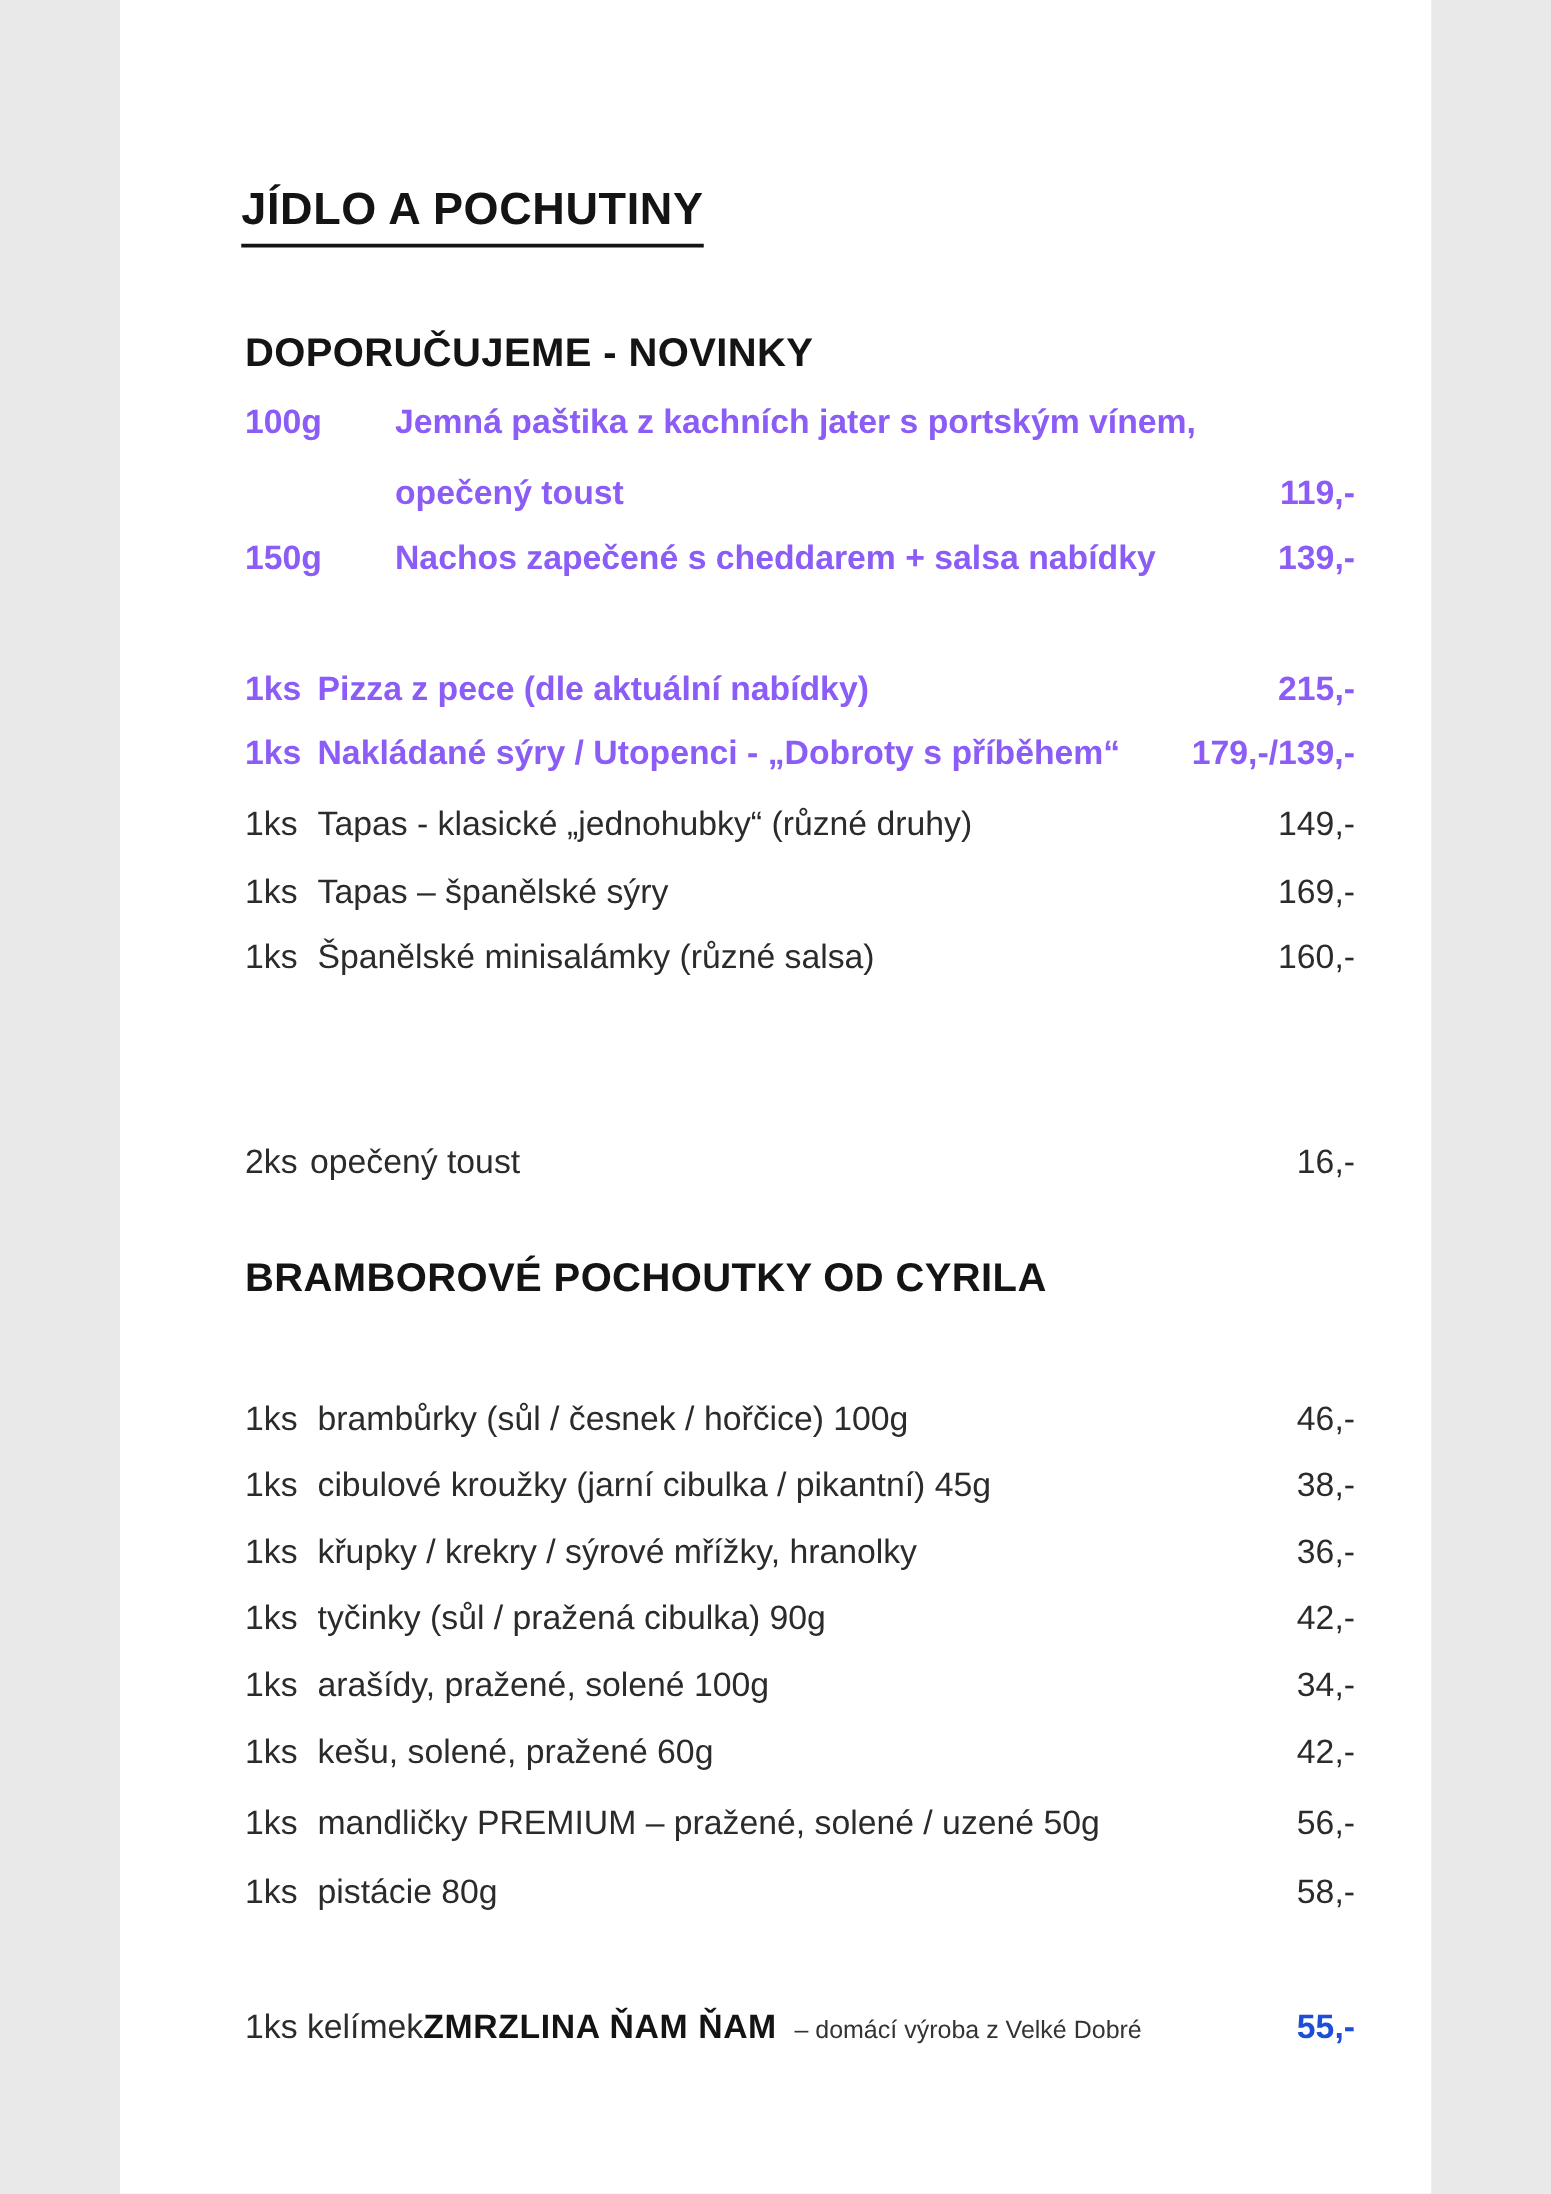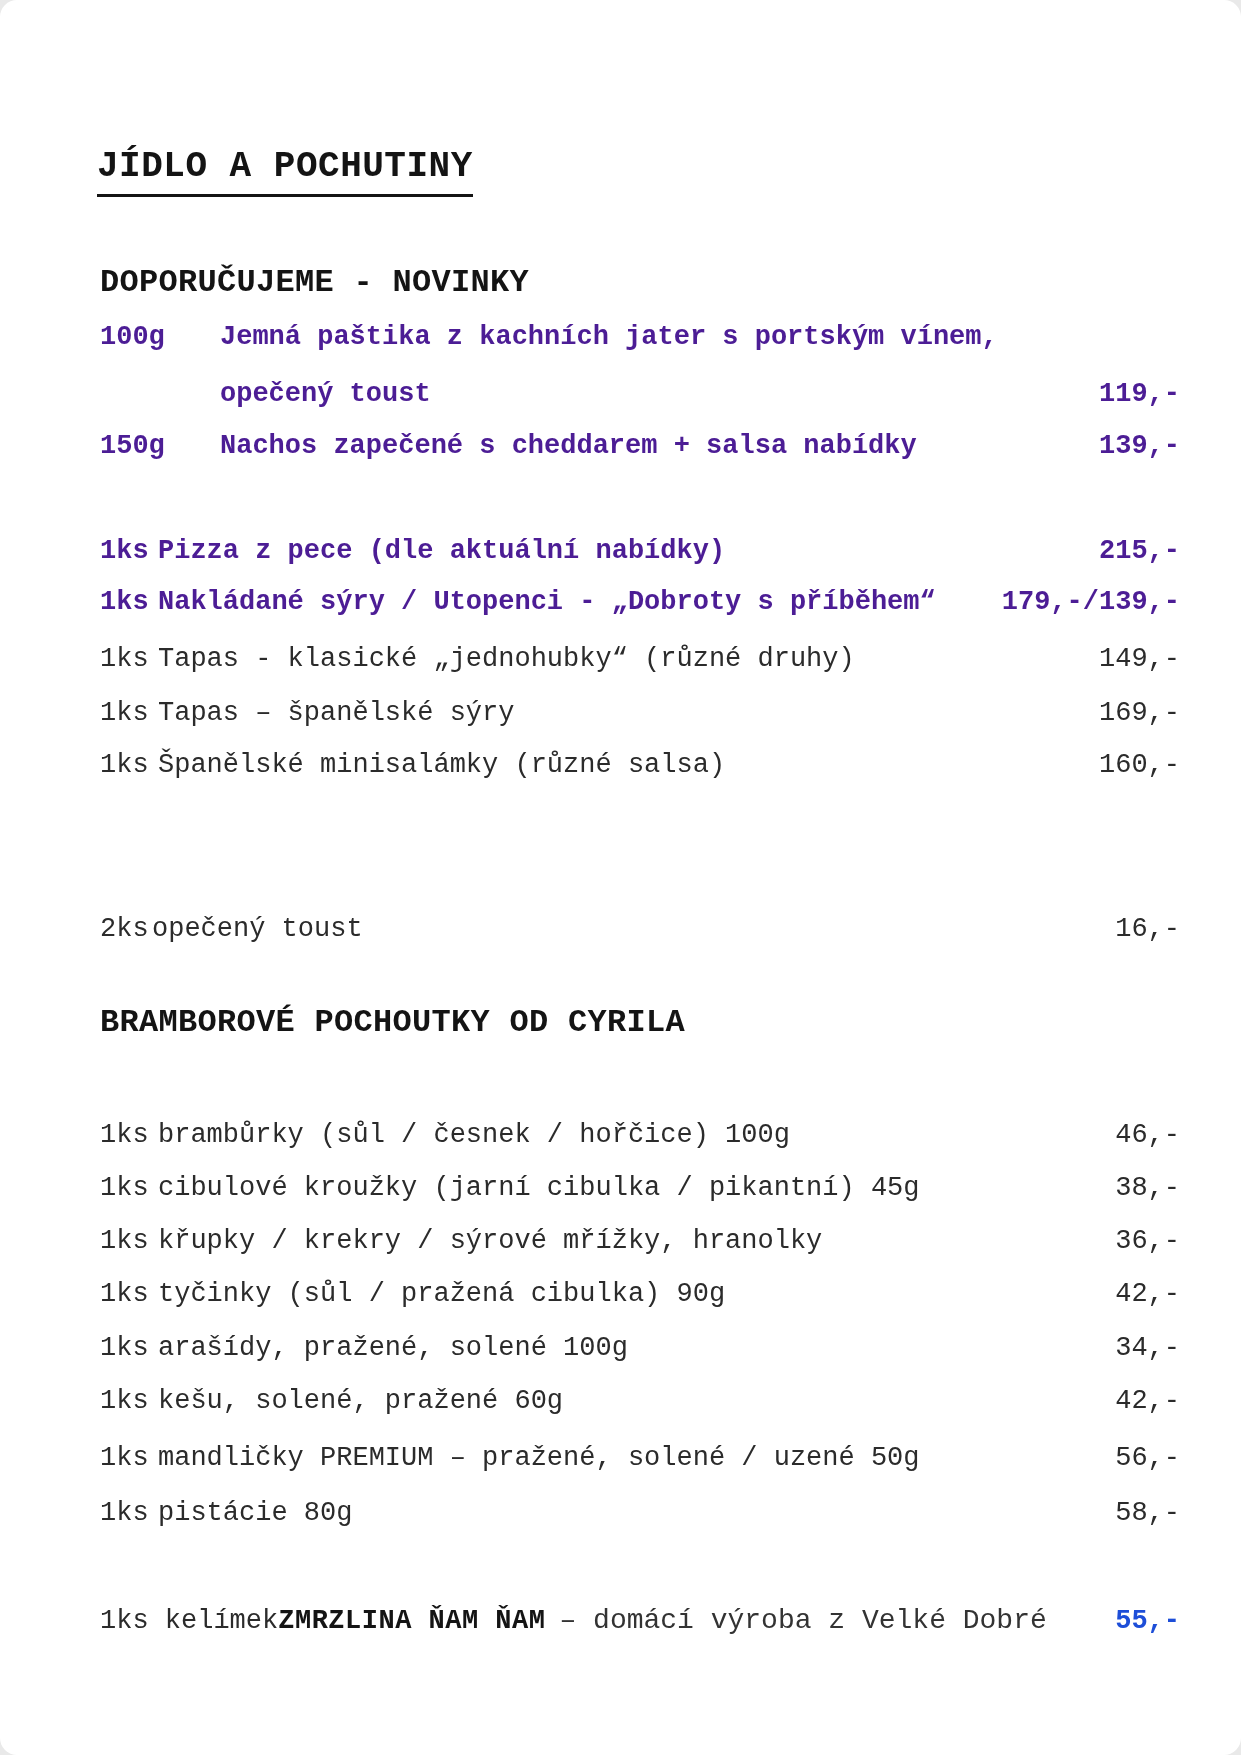--- a/index.html
+++ b/index.html
@@ -1,24 +1,23 @@
 <!DOCTYPE html>
 <html><head>
 <meta charset="utf-8">
 <style>
   html,body { margin:0; padding:0; background:#e9e9e9; }
   .page {
     position:relative;
-    width:1241px; height:1755px;
+    width:1049px; height:1755px;
     margin:0 auto;
     background:#ffffff;
-    font-family:Liberation Mono, monospace;
+    font-family:Liberation Sans, sans-serif;
     color:#2b2b2b;
     overflow:hidden;
-    border-radius:17px;
   }
   .title {
     position:absolute; left:97px; top:146px;
     font-size:36px; font-weight:bold; color:#141414;
     letter-spacing:0.5px;
     border-bottom:3px solid #141414;
     padding-bottom:7px;
     display:inline-block;
   }
   .heading {
@@ -29,23 +28,23 @@
   }
   .row {
     position:absolute; left:100px; right:61px;
     font-size:27px; line-height:34px;
     white-space:nowrap;
   }
   .row .qty { display:inline-block; width:58px; }
   .row .qty.wide { width:120px; }
   .row .qty.narrow { width:52px; }
   .row .price { position:absolute; right:0; top:0; }
-  .bold, .bold .qty, .bold .desc, .bold .price { font-weight:bold; color:#4c1d95; }
+  .bold, .bold .qty, .bold .desc, .bold .price { font-weight:bold; color:#8b5cf6; }
   .brand { font-weight:bold; color:#141414; letter-spacing:0.5px; }
-  .note { margin-left:14px; font-size:28px; color:#333333; }
+  .note { margin-left:14px; font-size:20px; color:#333333; }
   .price-bold { font-weight:bold; color:#1d4ed8; }
 </style>
 </head>
 <body>
 
 <div class="page">
 
   <div class="title">JÍDLO A POCHUTINY</div>
 
   <div class="heading" style="top:264px">DOPORUČUJEME - NOVINKY</div>

